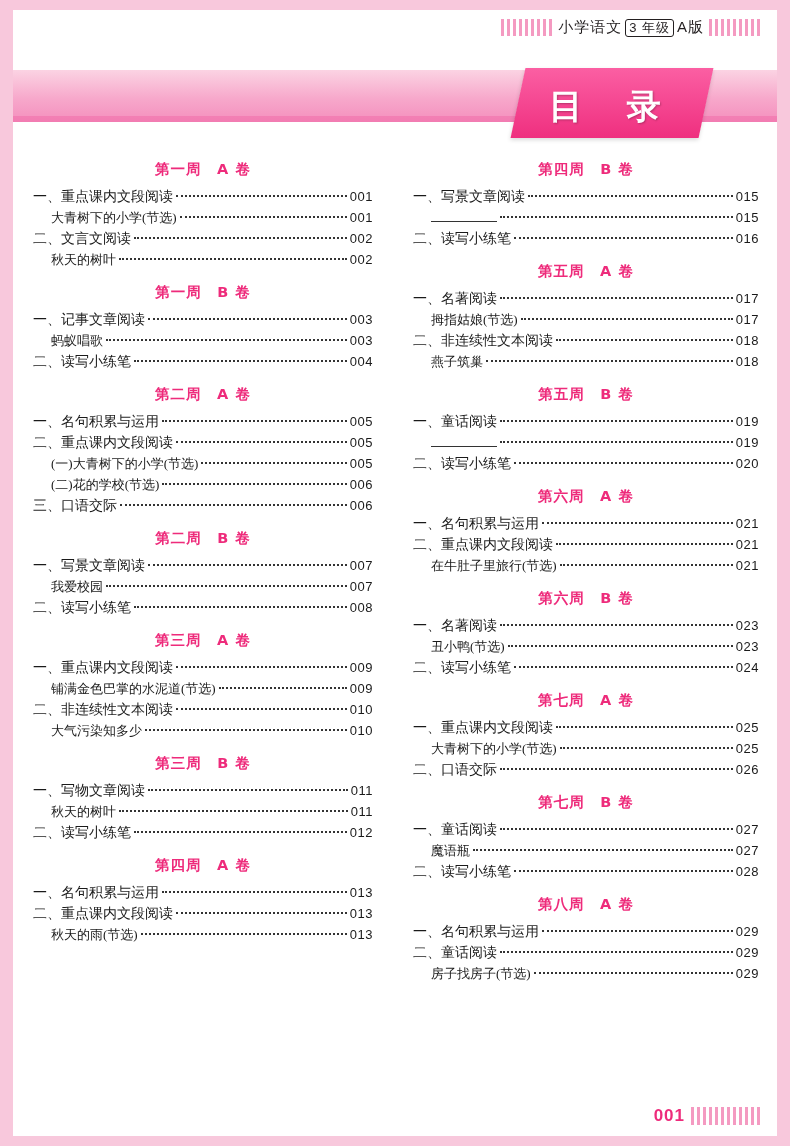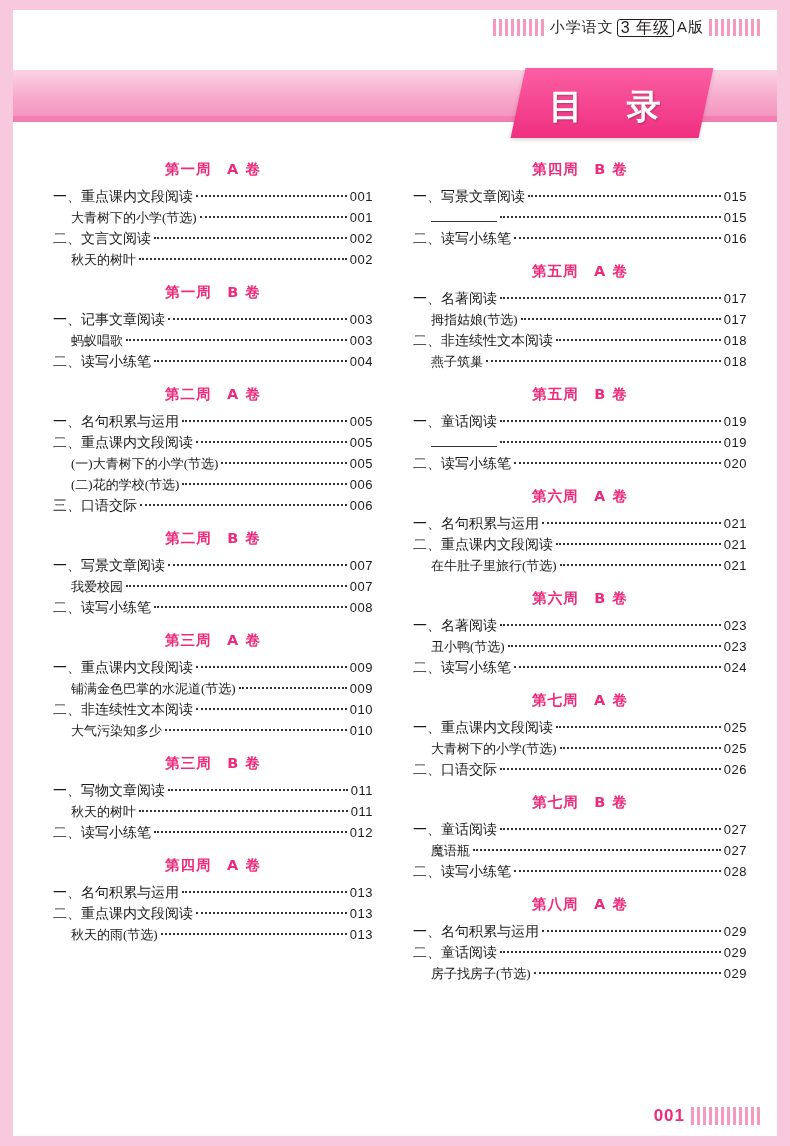--- a/index.html
+++ b/index.html
@@ -36,21 +36,21 @@
       repeating-linear-gradient(90deg,#f49ac1 0 3px,#ffffff 3px 6px);
   }
   .header-title{
     font-size:15px;color:#231f20;letter-spacing:1px;
     display:flex;align-items:center;gap:3px;
     font-family:"Liberation Sans", sans-serif;
     justify-content:space-between;
   }
   .grade-box{
     border:1px solid #231f20;border-radius:3px;
-    padding:0 3px;font-size:16px;line-height:16px;
+    padding:0 3px;font-size:13px;line-height:16px;
   }
   
   .band{
     position:absolute;left:0;top:60px;width:764px;height:52px;
     background:linear-gradient(180deg,#fbd3e3 0%,#f7a8cb 55%,#f48fbd 100%);
   }
   .band-stripe{
     position:absolute;left:0;top:106px;width:764px;height:6px;
     background:#f06ea9;opacity:.55;
   }
@@ -73,22 +73,22 @@
     font-weight:bold;
     text-shadow:1px 1px 2px rgba(0,0,0,.25);
     font-family:"DejaVu Sans", sans-serif;
   }
   
   .cols{
     position:absolute;left:0;top:150px;width:764px;
     display:flex;
   }
   .col{width:382px;box-sizing:border-box;}
-  .col.left{padding-left:40px;padding-right:22px;}
-  .col.right{padding-left:18px;padding-right:30px;}
+  .col.left{padding-left:20px;padding-right:22px;}
+  .col.right{padding-left:18px;padding-right:18px;}
 
   .week{
     text-align:center;
     color:#ee2b7b;
     font-size:14.5px;
     font-weight:bold;
     letter-spacing:1px;
     margin:13px 0 7px 0;
     font-family:"DejaVu Sans", sans-serif;
   }

